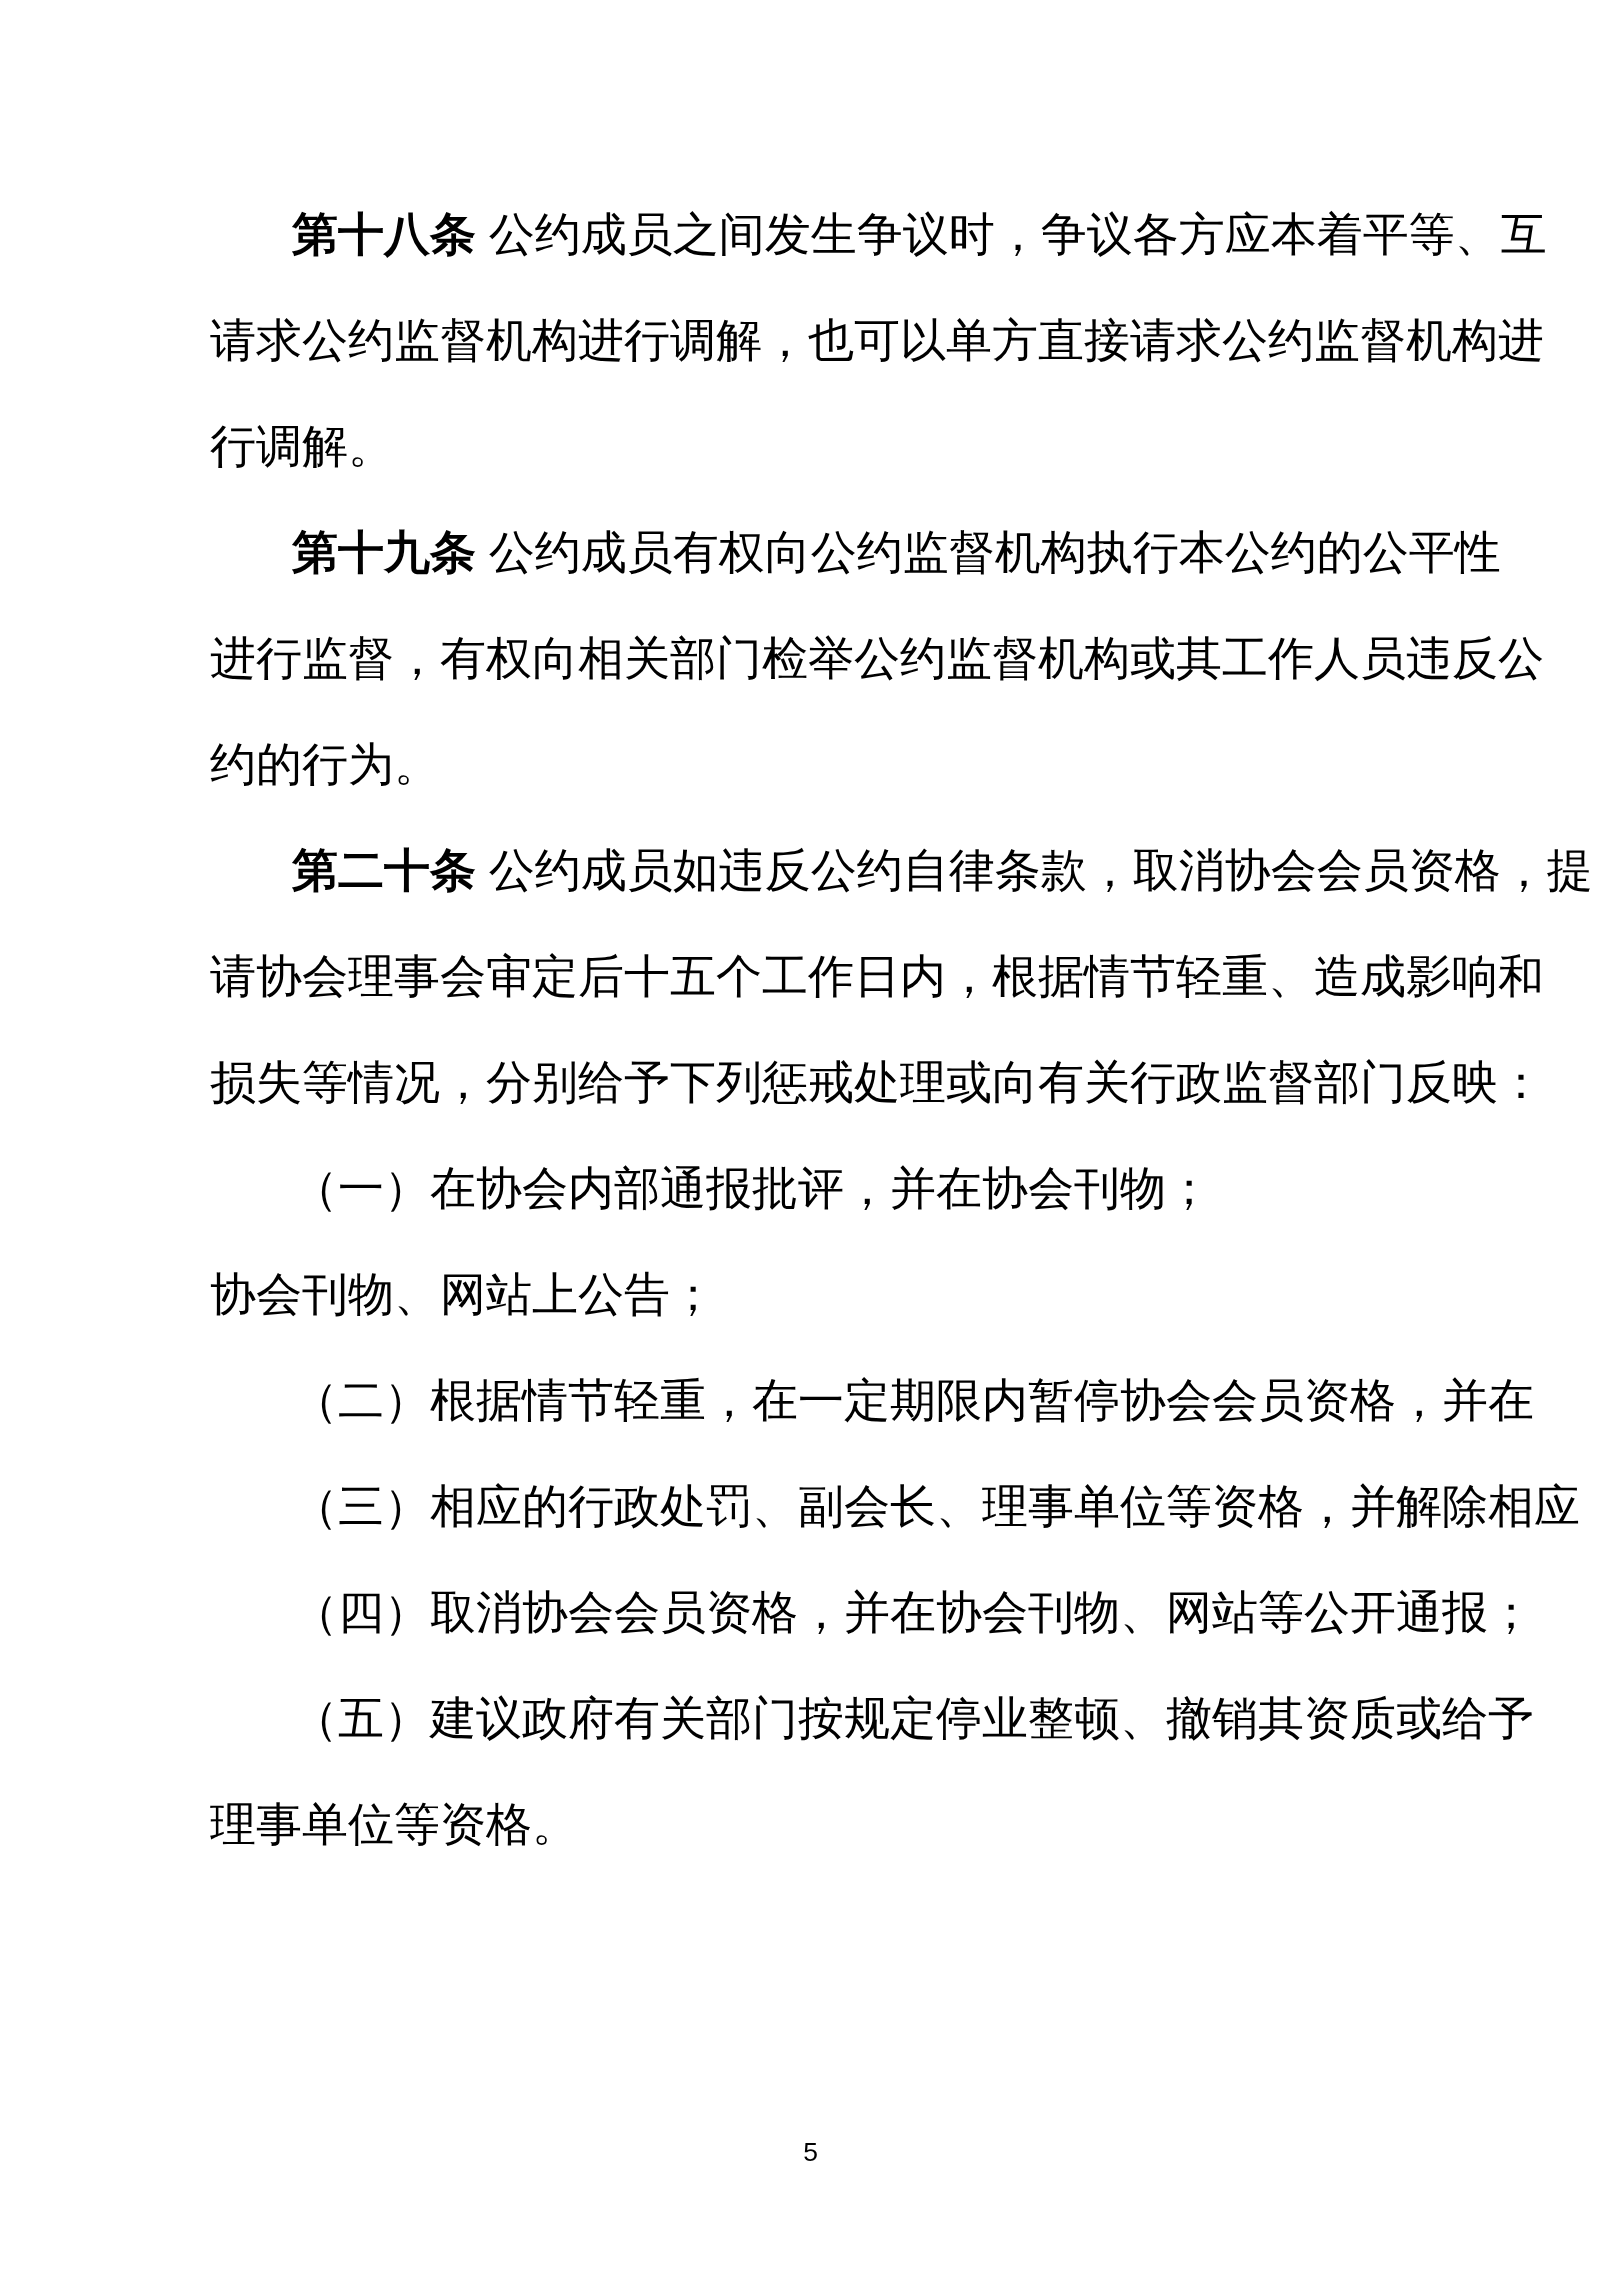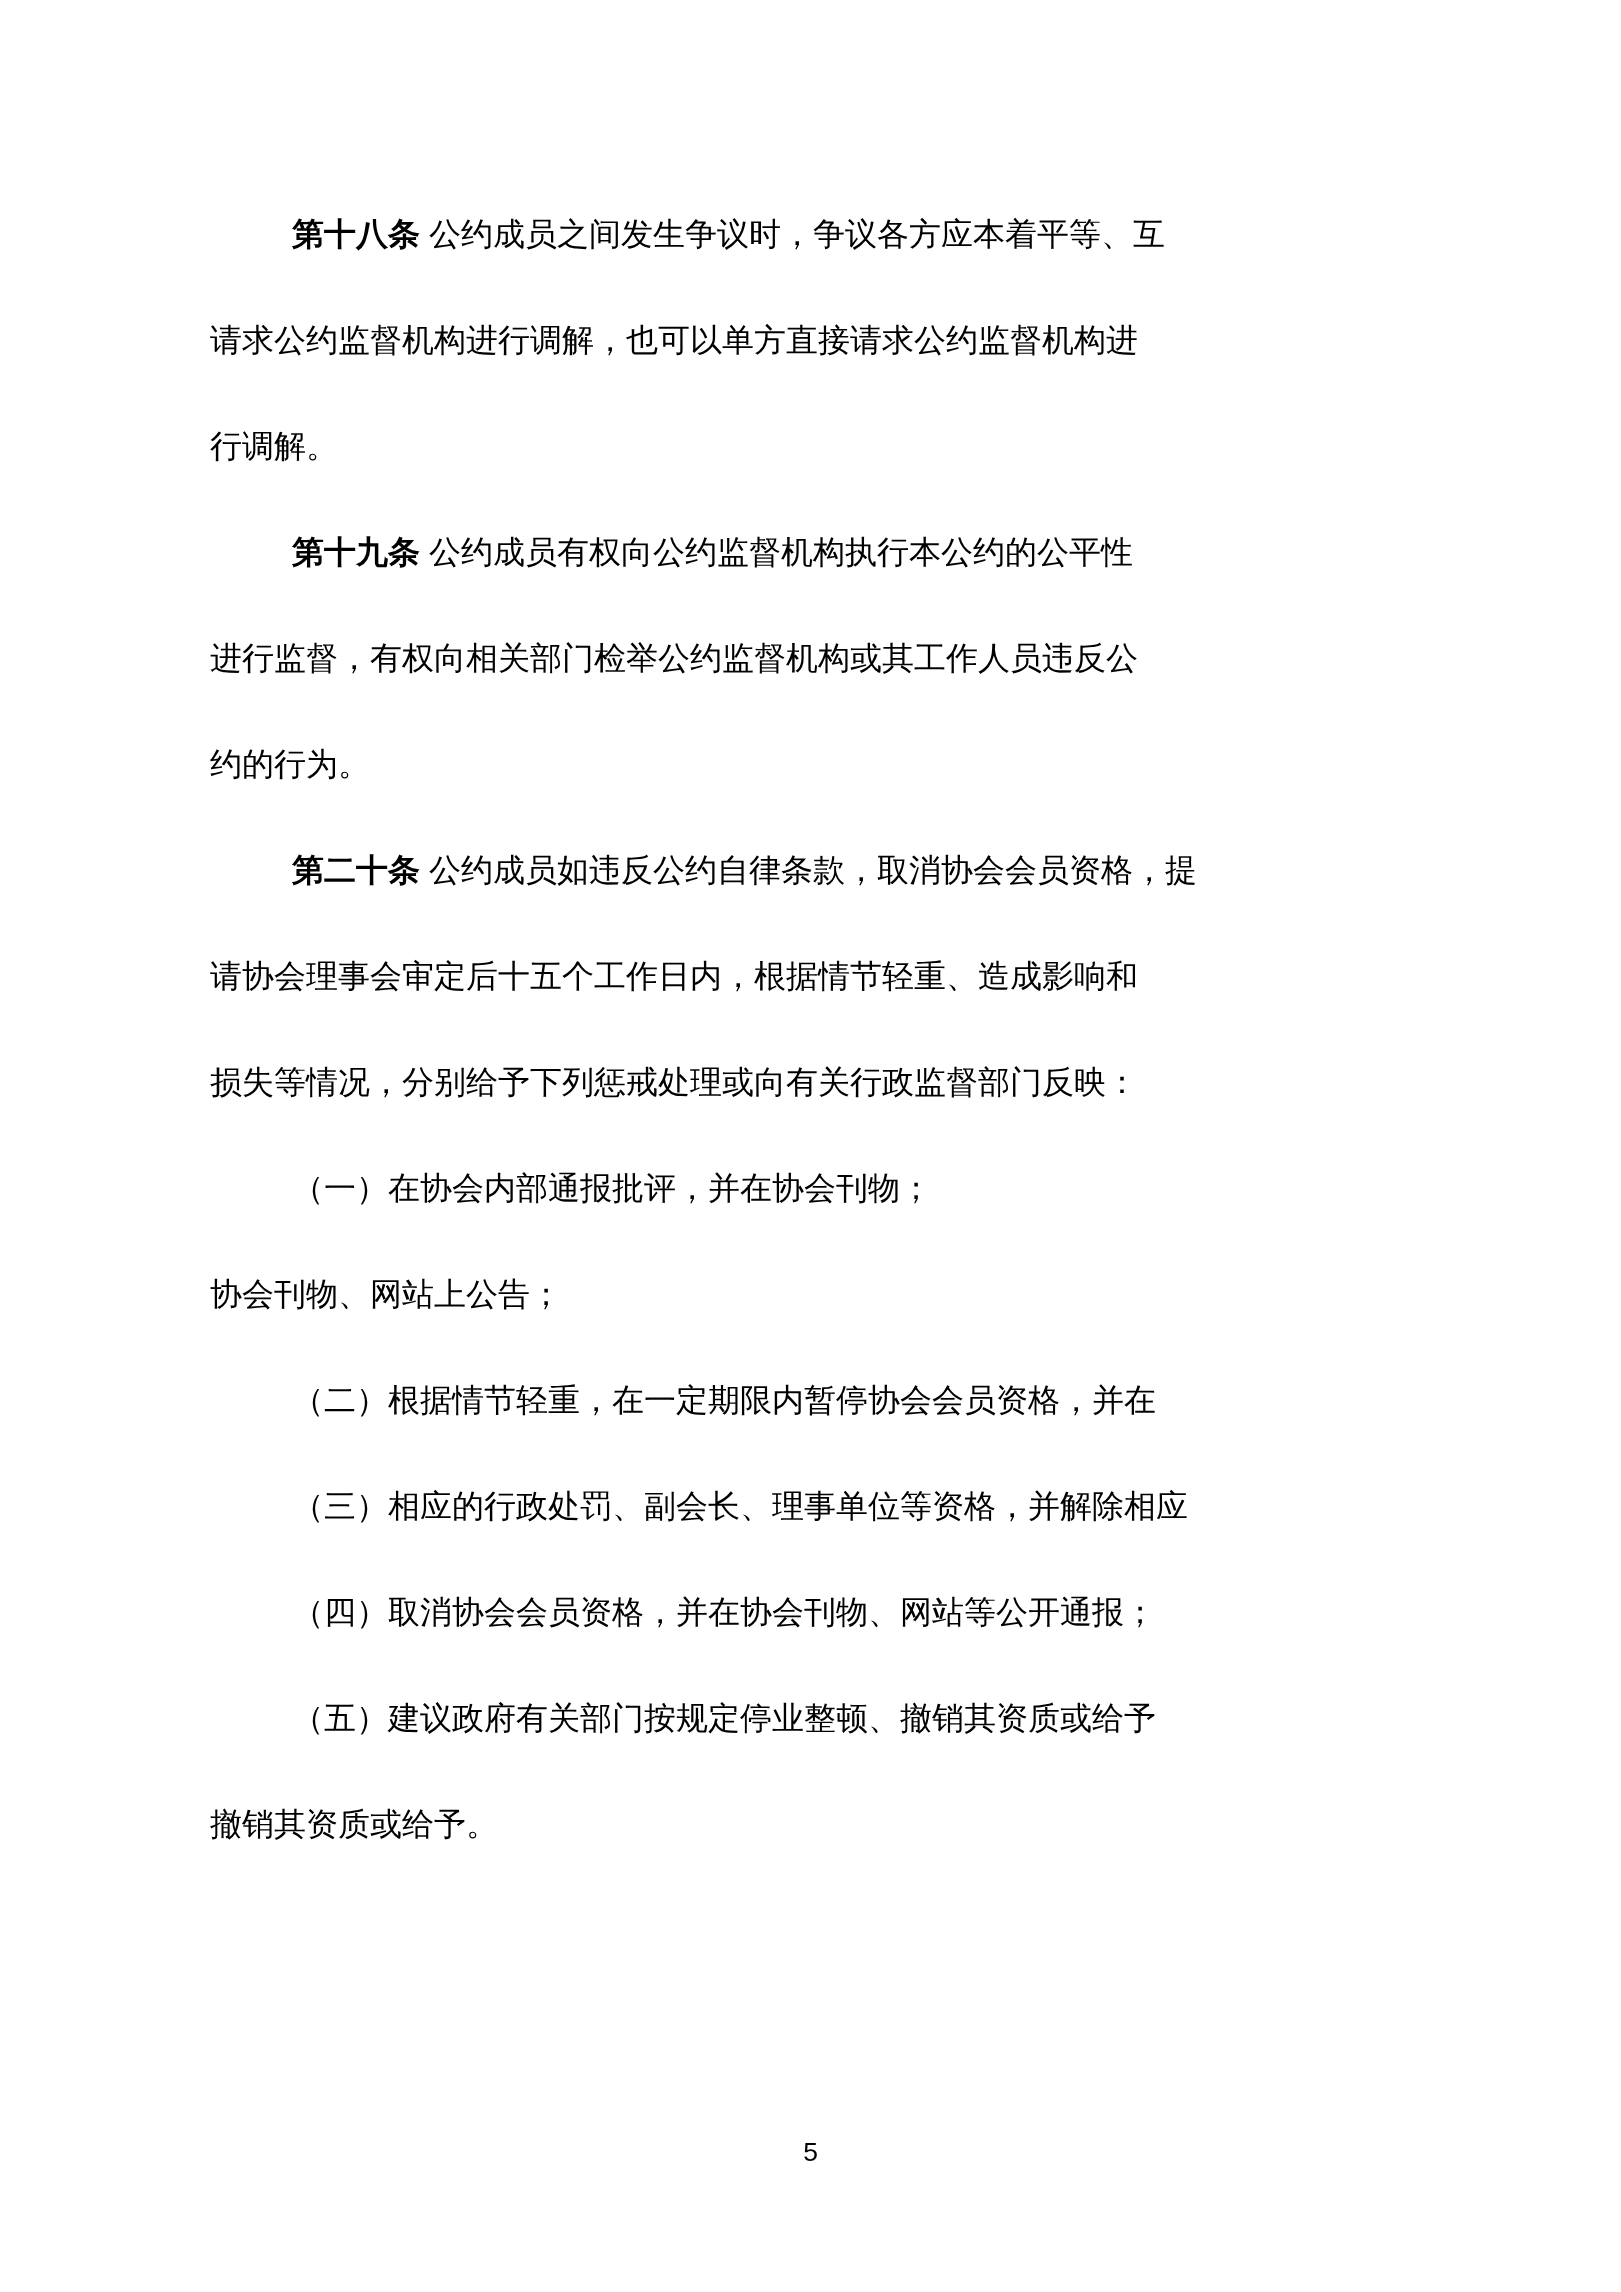--- a/index.html
+++ b/index.html
@@ -15,21 +15,21 @@
     background: #ffffff;
     font-family: "Liberation Sans", sans-serif;
     color: #000000;
     overflow: hidden;
   }
   .body-text {
     position: absolute;
     left: 210px;
     right: 210px;
     top: 181px;
-    font-size: 32px;
+    font-size: 46px;
     line-height: 106px;
     text-align: left;
   }
   .line {
     white-space: pre;
   }
   .line.indent {
     text-indent: 82px;
   }
   .seg.bold {
@@ -58,17 +58,17 @@
       <div class="line"><span class="seg">约的行为。</span></div>
       <div class="line indent"><span class="seg bold">第二十条</span><span class="seg"> 公约成员如违反公约自律条款，取消协会会员资格，提</span></div>
       <div class="line"><span class="seg">请协会理事会审定后十五个工作日内，根据情节轻重、造成影响和</span></div>
       <div class="line"><span class="seg">损失等情况，分别给予下列惩戒处理或向有关行政监督部门反映：</span></div>
       <div class="line indent"><span class="seg">（一）在协会内部通报批评，并在协会刊物；</span></div>
       <div class="line"><span class="seg">协会刊物、网站上公告；</span></div>
       <div class="line indent"><span class="seg">（二）根据情节轻重，在一定期限内暂停协会会员资格，并在</span></div>
       <div class="line indent"><span class="seg">（三）相应的行政处罚、副会长、理事单位等资格，并解除相应</span></div>
       <div class="line indent"><span class="seg">（四）取消协会会员资格，并在协会刊物、网站等公开通报；</span></div>
       <div class="line indent"><span class="seg">（五）建议政府有关部门按规定停业整顿、撤销其资质或给予</span></div>
-      <div class="line"><span class="seg">撤销其资质或给予。</span></div>
+      <div class="line"><span class="seg">理事单位等资格。</span></div>
     </div>
   <div class="page-number">5</div>
 </div>
 
 
 </body></html>

